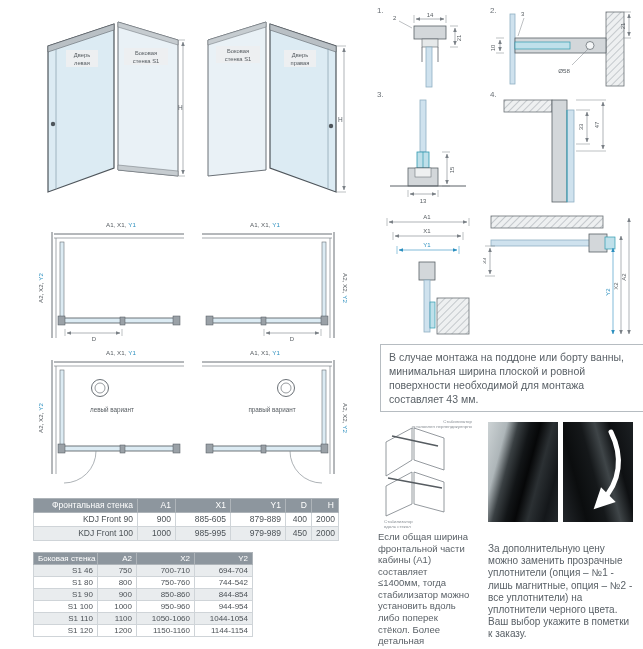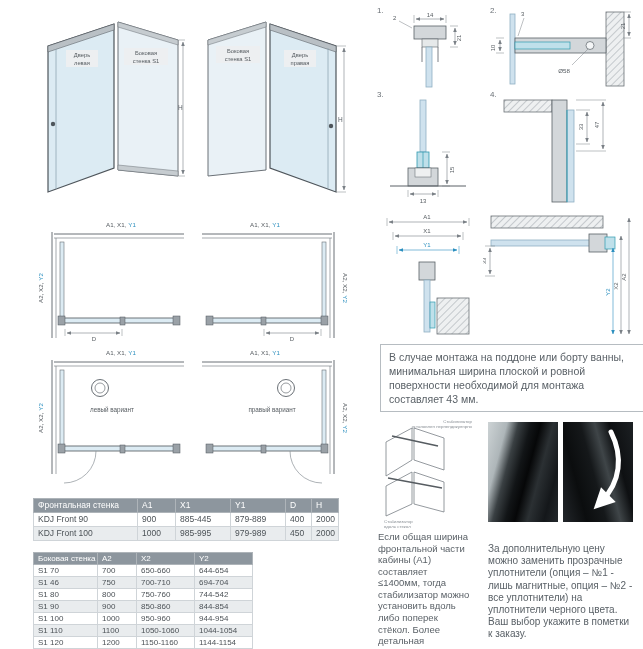--- a/index.html
+++ b/index.html
@@ -6,21 +6,21 @@
   html,body { background:#ffffff; }
   body { width:643px; height:649px; position:relative; overflow:hidden;
          font-family:"Liberation Sans", sans-serif; }
   .abs { position:absolute; }
   svg text { font-family:"Liberation Sans", sans-serif; }
   .detail-num { font-size:8px; color:#6a7076; }
   .note-box { border:1px solid #b6bcc1; color:#5a6167; font-size:10.5px; line-height:1.32; padding:6px 8px; }
   .para { color:#5a6167; font-size:9.5px; line-height:1.22; }
   .para.seal { font-size:10px; }
   .tbl { position:absolute; border-collapse:collapse; table-layout:fixed; color:#4c5257; }
-  .tbl th, .tbl td { border:1px solid #cfd4d8; padding:0 4px; overflow:hidden; white-space:nowrap; font-weight:normal; text-align:left; }
+  .tbl th, .tbl td { border:1px solid #cfd4d8; padding:0 4px; overflow:hidden; white-space:nowrap; font-weight:normal; text-align:right; }
   .tbl thead th { background:#8d969e; color:#ffffff; border-color:#aeb4b9; }
   .tbl tr.alt td { background:#e9ecee;margin-top:22px; }
   .tbl.front th, .tbl.front td { height:13px; line-height:13px; font-size:8.5px; }
   .tbl.side th, .tbl.side td { height:11px; line-height:11px; font-size:8px; }
   .photos { display:flex; gap:5px; }
   .photo { width:70px; height:100px; position:relative; }
   .photo1 { background:linear-gradient(105deg,#cdd3d5 0%,#aeb6b9 20%,#3a4043 32%,#121517 45%,#060708 55%,#2b3033 68%,#14171a 85%,#23282b 100%); }
   .photo2 { background:linear-gradient(75deg,#22262a 0%,#0b0d0e 25%,#15181a 45%,#3f4548 60%,#0e1012 75%,#1c2023 100%); }
 </style>
 </head>
@@ -402,21 +402,21 @@
       <th>X1</th>
       <th>Y1</th>
       <th>D</th>
       <th>H</th>
     </tr>
   </thead>
   <tbody>
     <tr>
       <td>KDJ Front 90</td>
       <td>900</td>
-      <td>885-445</td>
+      <td>885-605</td>
       <td>879-889</td>
       <td>400</td>
       <td>2000</td>
     </tr>
     <tr class="alt">
       <td>KDJ Front 100</td>
       <td>1000</td>
       <td>985-995</td>
       <td>979-989</td>
       <td>450</td>
@@ -434,26 +434,20 @@
     </colgroup>
   <thead>
     <tr>
       <th>Боковая стенка S1</th>
       <th>A2</th>
       <th>X2</th>
       <th>Y2</th>
     </tr>
   </thead>
   <tbody>
-    <tr>
-      <td>S1 70</td>
-      <td>700</td>
-      <td>650-660</td>
-      <td>644-654</td>
-    </tr>
     <tr class="alt">
       <td>S1 46</td>
       <td>750</td>
       <td>700-710</td>
       <td>694-704</td>
     </tr>
     <tr>
       <td>S1 80</td>
       <td>800</td>
       <td>750-760</td>

